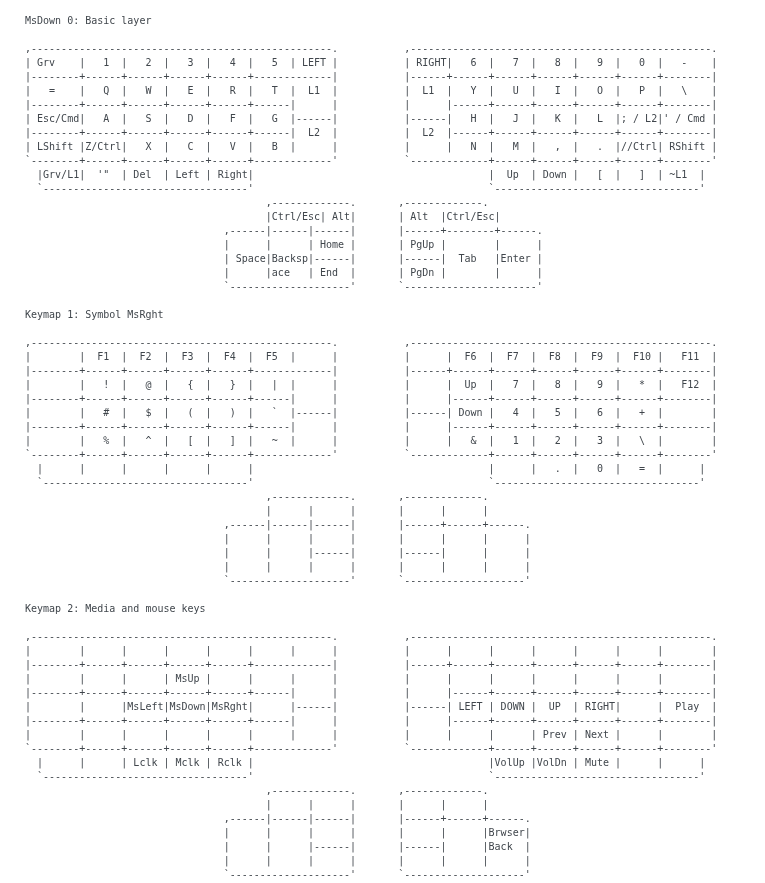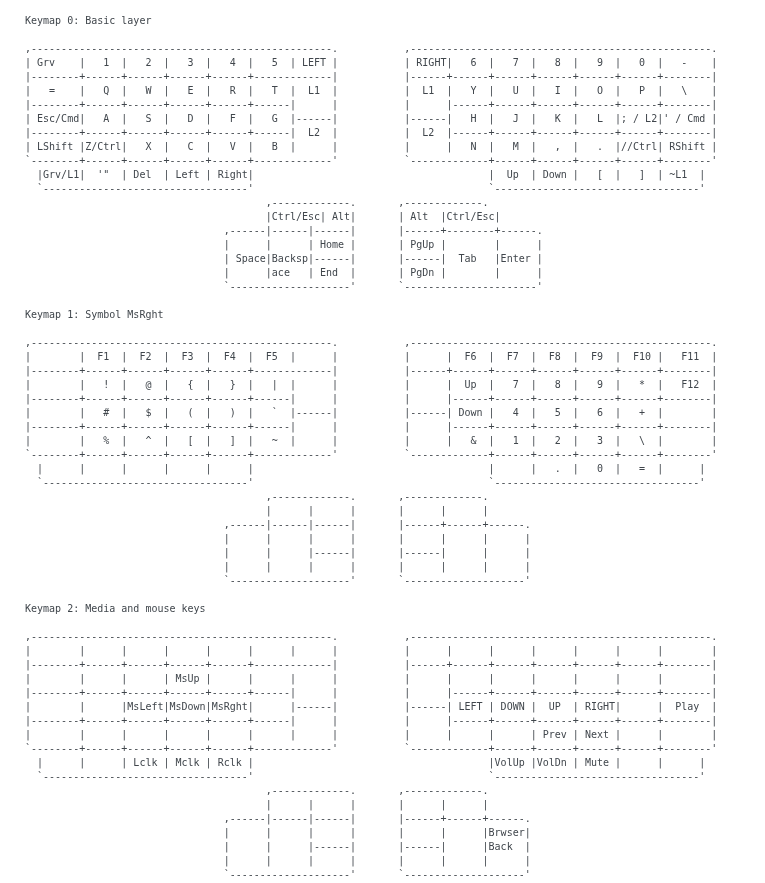--- a/index.html
+++ b/index.html
@@ -37,21 +37,21 @@
     line-height: 14px;
     white-space: pre;
   }
 </style>
 </head>
 <body style="background: rgb(255, 255, 255);">
 
 <main class="doc" style="color: rgb(64, 70, 76);">
 
   <section class="keymap-section">
-    <div class="keymap-title">Keymap 0: Basic layer</div>
+    <div class="keymap-title">MsDown 0: Basic layer</div>
     <pre class="keymap-art">,--------------------------------------------------.           ,--------------------------------------------------.
 | Grv    |   1  |   2  |   3  |   4  |   5  | LEFT |           | RIGHT|   6  |   7  |   8  |   9  |   0  |   -    |
 |--------+------+------+------+------+-------------|           |------+------+------+------+------+------+--------|
 |   =    |   Q  |   W  |   E  |   R  |   T  |  L1  |           |  L1  |   Y  |   U  |   I  |   O  |   P  |   \    |
 |--------+------+------+------+------+------|      |           |      |------+------+------+------+------+--------|
 | Esc/Cmd|   A  |   S  |   D  |   F  |   G  |------|           |------|   H  |   J  |   K  |   L  |; / L2|' / Cmd |
 |--------+------+------+------+------+------|  L2  |           |  L2  |------+------+------+------+------+--------|
 | LShift |Z/Ctrl|   X  |   C  |   V  |   B  |      |           |      |   N  |   M  |   ,  |   .  |//Ctrl| RShift |
 `--------+------+------+------+------+-------------'           `-------------+------+------+------+------+--------'
   |Grv/L1|  '"  | Del  | Left | Right|                                       |  Up  | Down |   [  |   ]  | ~L1  |

